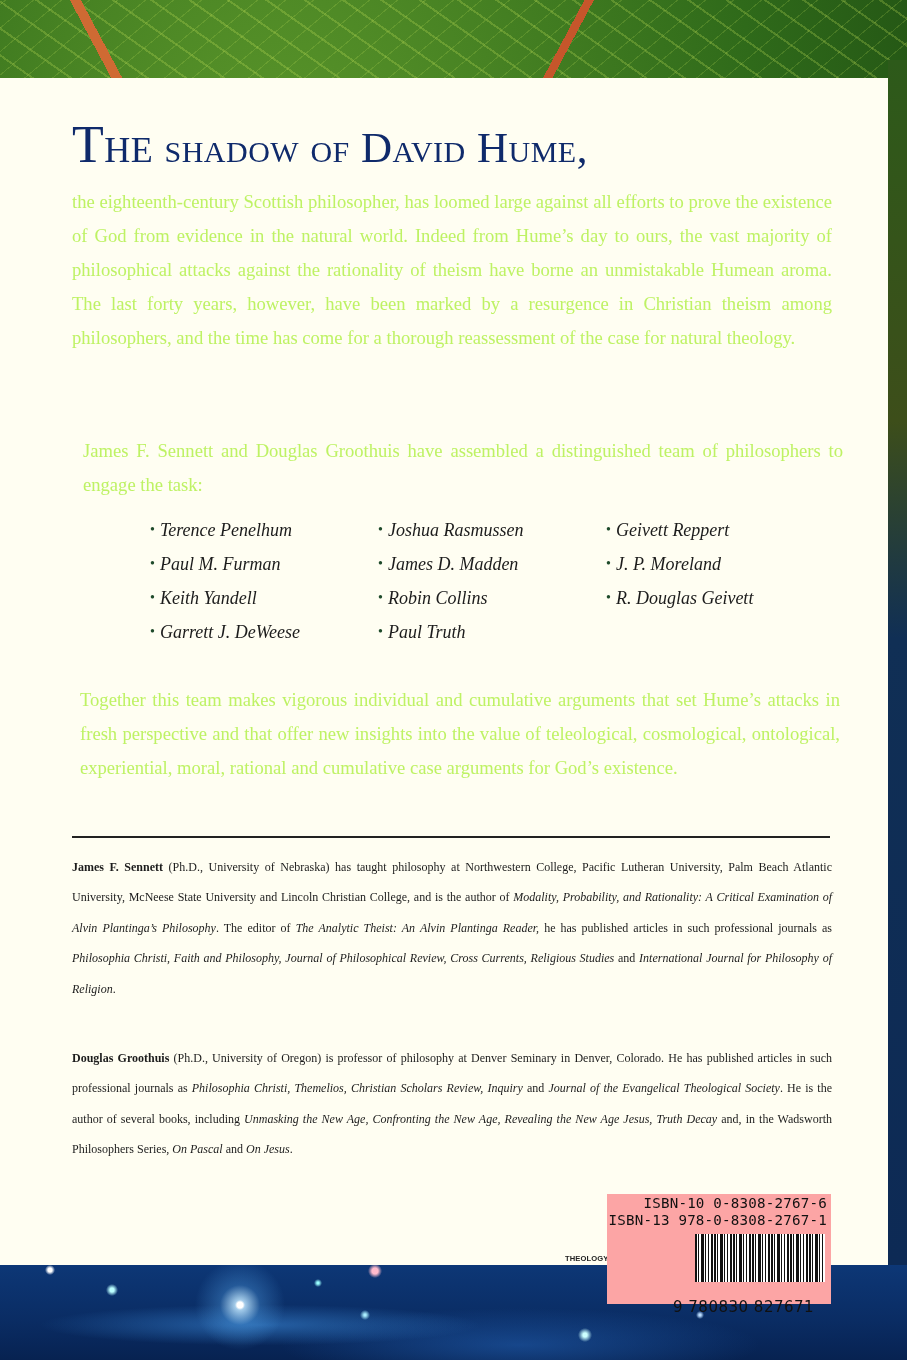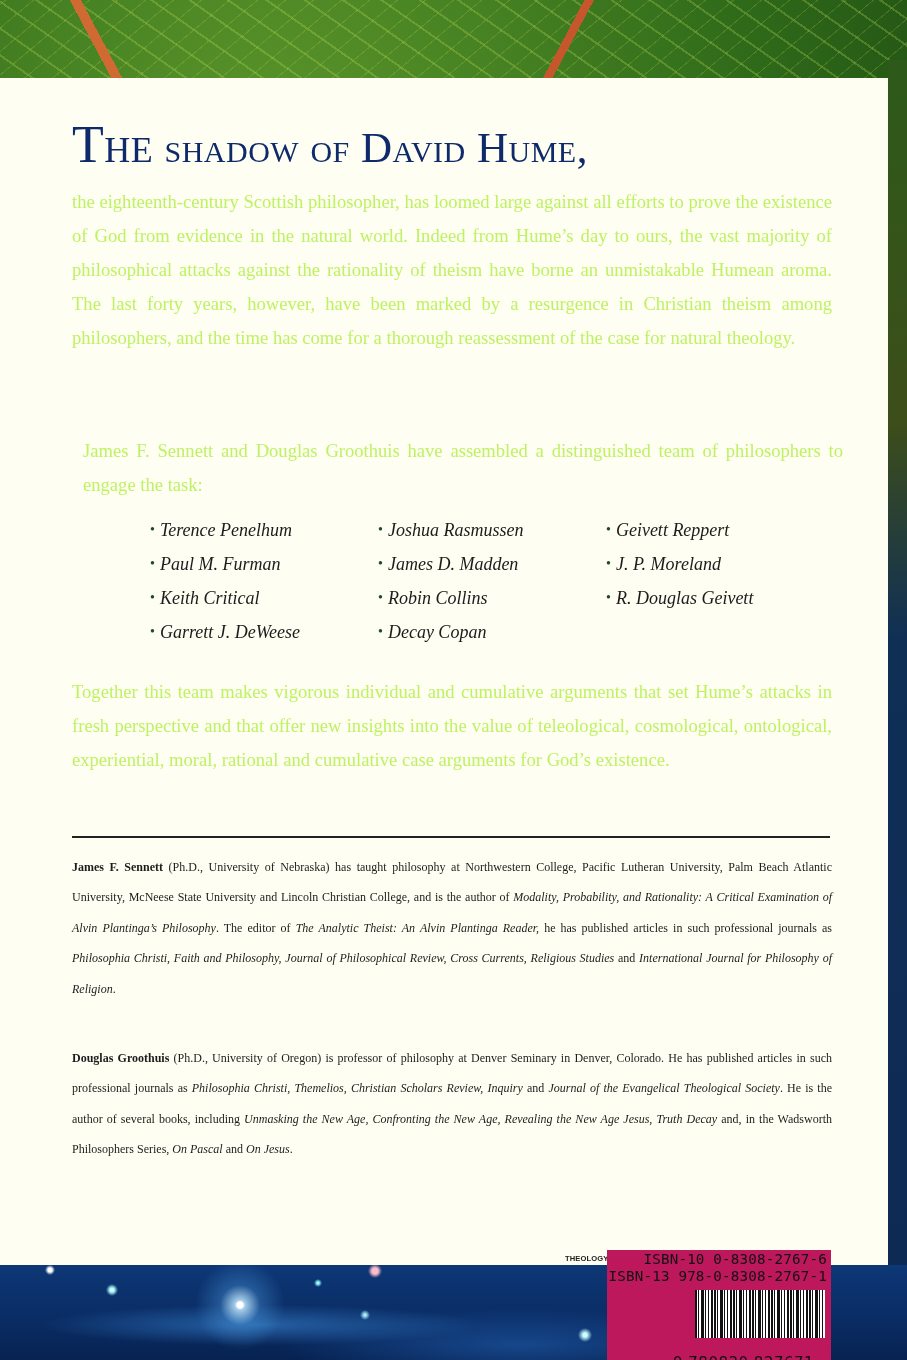--- a/index.html
+++ b/index.html
@@ -75,22 +75,22 @@
   .bio1 { top: 852px; }
   .bio2 { top: 1043px; }
   .bio b { font-weight: bold; }
   .bio i { font-style: italic; }
   .categories {
     position: absolute; left: 565px; top: 1230px;
     font-family: "Liberation Sans", sans-serif; font-weight: bold;
     font-size: 7.6px; color: #222; letter-spacing: 0.1px; white-space: nowrap; margin-top: 24px;
   }
   .barcode-box {
-    position: absolute; left: 607px; top: 1250px; width: 224px; height: 110px;
-    background: #be185d;
+    position: absolute; left: 607px; top: 1194px; width: 224px; height: 110px;
+    background: #fca5a5;
   }
   .isbn {
     position: absolute; right: 4px;
     font-family: "DejaVu Sans Mono", "Liberation Mono", monospace;
     font-size: 14.2px; color: #111; white-space: nowrap; letter-spacing: 0.2px;
   }
   .isbn10 { top: 1px; }
   .isbn13 { top: 18px; }
   .bars {
     position: absolute; left: 88px; top: 40px; width: 130px; height: 48px;
@@ -143,41 +143,41 @@
   <div class="item">
       <span class="bullet">•</span>
       <span>James D. Madden</span>
     </div>
   <div class="item">
       <span class="bullet">•</span>
       <span>J. P. Moreland</span>
     </div>
   <div class="item">
       <span class="bullet">•</span>
-      <span>Keith Critical</span>
+      <span>Keith Yandell</span>
     </div>
   <div class="item">
       <span class="bullet">•</span>
       <span>Robin Collins</span>
     </div>
   <div class="item">
       <span class="bullet">•</span>
       <span>R. Douglas Geivett</span>
     </div>
   <div class="item">
       <span class="bullet">•</span>
       <span>Garrett J. DeWeese</span>
     </div>
   <div class="item">
       <span class="bullet">•</span>
-      <span>Decay Copan</span>
+      <span>Paul Truth</span>
     </div>
 </div>
 
-<p class="body-text p3" style="margin:0;">Together this team makes vigorous individual and cumulative arguments that set Hume’s attacks in fresh perspective and that offer new insights into the value of teleological, cosmological, ontological, experiential, moral, rational and cumulative case arguments for God’s existence.</p>
+<p class="body-text p3" style="margin:8px;">Together this team makes vigorous individual and cumulative arguments that set Hume’s attacks in fresh perspective and that offer new insights into the value of teleological, cosmological, ontological, experiential, moral, rational and cumulative case arguments for God’s existence.</p>
 
 <div class="rule"></div>
 
 <p class="bio bio1" style="margin:0;"><b>James F. Sennett</b><span> (Ph.D., University of Nebraska) has taught philosophy at Northwestern College, Pacific Lutheran University, Palm Beach Atlantic University, McNeese State University and Lincoln Christian College, and is the author of </span><i>Modality, Probability, and Rationality: A Critical Examination of Alvin Plantinga’s Philosophy</i><span>. The editor of </span><i>The Analytic Theist: An Alvin Plantinga Reader,</i><span> he has published articles in such professional journals as </span><i>Philosophia Christi, Faith and Philosophy, Journal of Philosophical Review, Cross Currents, Religious Studies</i><span> and </span><i>International Journal for Philosophy of Religion</i><span>.</span></p>
 
 <p class="bio bio2" style="margin:0;"><b>Douglas Groothuis</b><span> (Ph.D., University of Oregon) is professor of philosophy at Denver Seminary in Denver, Colorado. He has published articles in such professional journals as </span><i>Philosophia Christi, Themelios, Christian Scholars Review, Inquiry</i><span> and </span><i>Journal of the Evangelical Theological Society</i><span>. He is the author of several books, including </span><i>Unmasking the New Age, Confronting the New Age, Revealing the New Age Jesus, Truth Decay</i><span> and, in the Wadsworth Philosophers Series, </span><i>On Pascal</i><span> and </span><i>On Jesus</i><span>.</span></p>
 
 <div class="categories">THEOLOGY / THEOLOGY &amp; DOCTRINE / PHILOSOPHICAL THEOLOGY</div>
 
 <div class="barcode-box">

